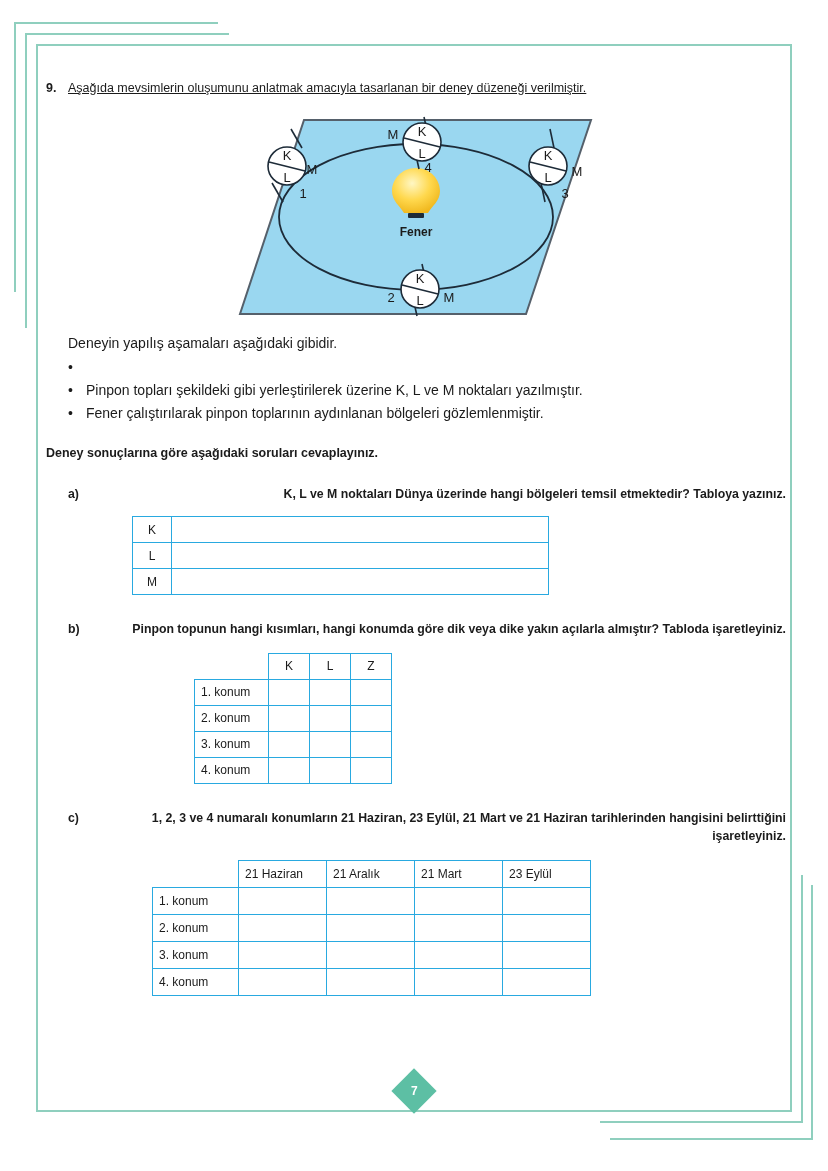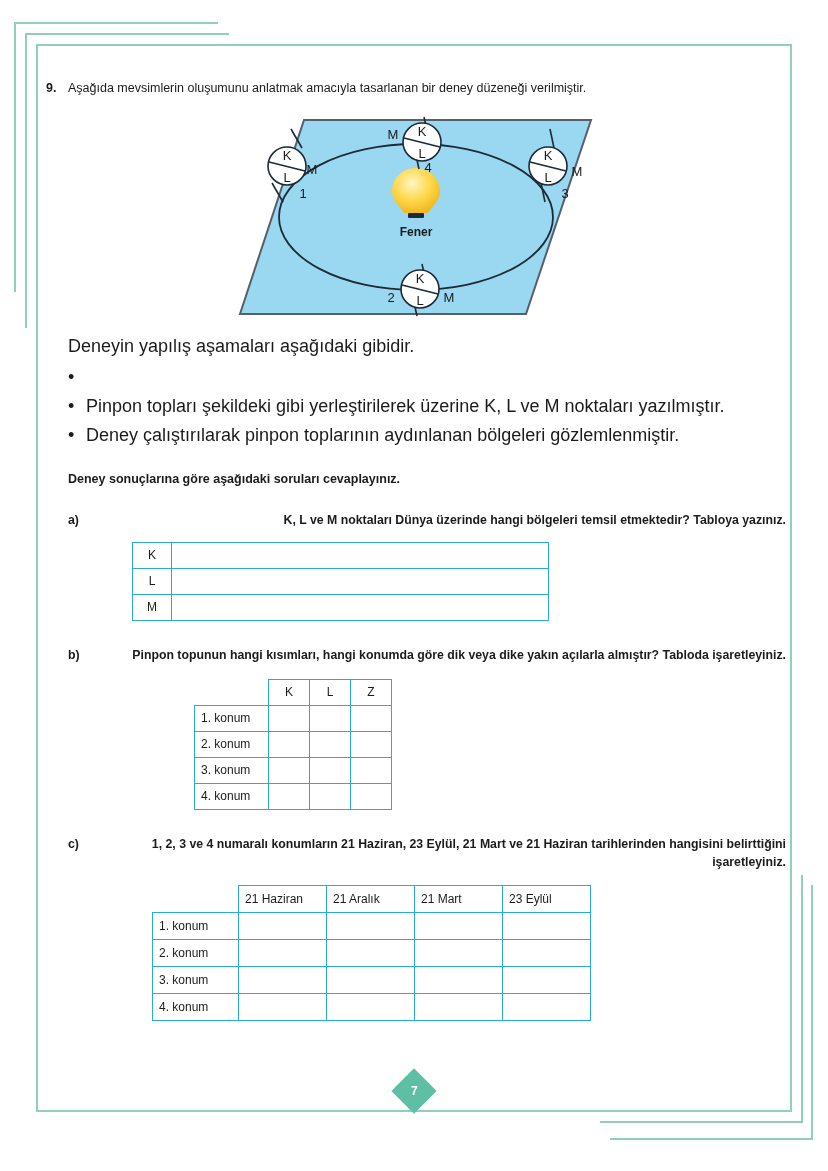--- a/index.html
+++ b/index.html
@@ -52,50 +52,49 @@
     display: flex;
     align-items: flex-start;
     font-size: 12.5px;
     line-height: 1.4;
   }
   .q-num {
     font-weight: bold;
     width: 22px;
     flex: none;
   }
-  .q-text { flex: 1; }
+  .q-text { flex: 1; text-decoration: underline; }
 
   
   .diagram-wrap {
     margin-top: 14px;
     display: flex;
     justify-content: center;
   }
 
   
   .steps {
     margin-top: 10px;
     margin-left: 22px;
-    font-size: 18px;
+    font-size: 14px;
     line-height: 1.62;
   }
   .steps-intro { margin-bottom: 2px; }
   .step-item {
     display: flex;
     align-items: flex-start;
   }
   .step-bullet {
     width: 18px;
     flex: none;
     text-align: left;
   }
 
   .bold-line {
     margin-top: 22px;
-    margin-left: 22px;
     font-size: 12.5px;
     font-weight: bold;
   }
 
   
   .subq {
     margin-top: 26px;
     margin-left: 22px;
     font-size: 12.3px;
     font-weight: bold;
@@ -255,21 +254,21 @@
 
     <div class="step-item">
       <span class="step-bullet">•</span>
     </div>
     <div class="step-item">
       <span class="step-bullet">•</span>
       <span>Pinpon topları şekildeki gibi yerleştirilerek üzerine K, L ve M noktaları yazılmıştır.</span>
     </div>
     <div class="step-item">
       <span class="step-bullet">•</span>
-      <span>Deney çalıştırılarak pinpon toplarının aydınlanan bölgeleri gözlemlenmiştir.</span>
+      <span>Fener çalıştırılarak pinpon toplarının aydınlanan bölgeleri gözlemlenmiştir.</span>
     </div>
   </div>
 
   <div class="bold-line">Deney sonuçlarına göre aşağıdaki soruları cevaplayınız.</div>
 
   <div class="subq">
     <span class="subq-label">a)</span>
     <span class="subq-text">K, L ve M noktaları Dünya üzerinde hangi bölgeleri temsil etmektedir? Tabloya yazınız.</span>
   </div>
 

